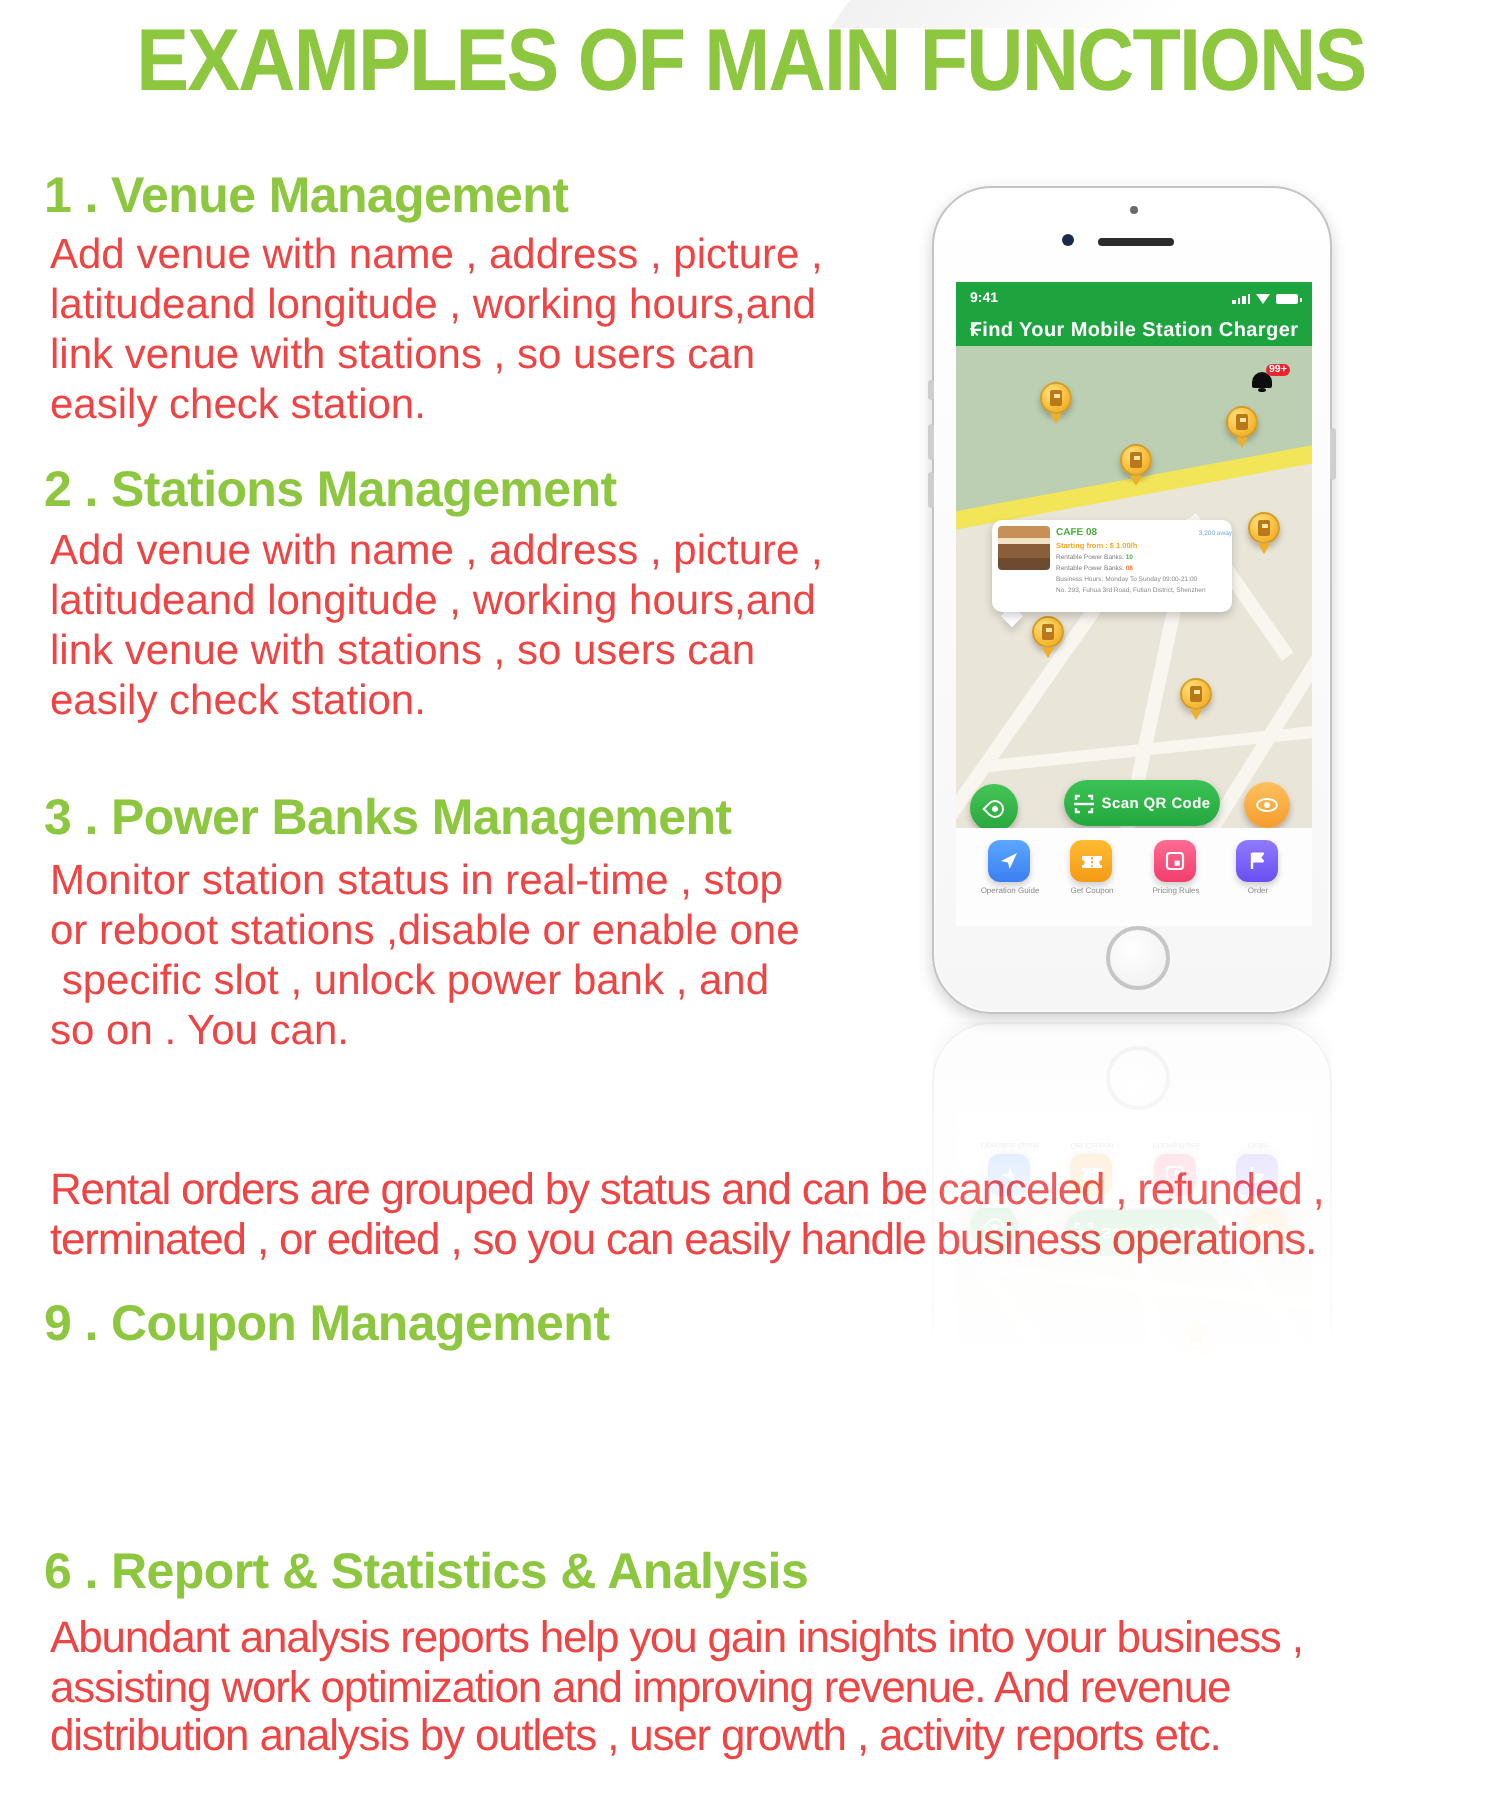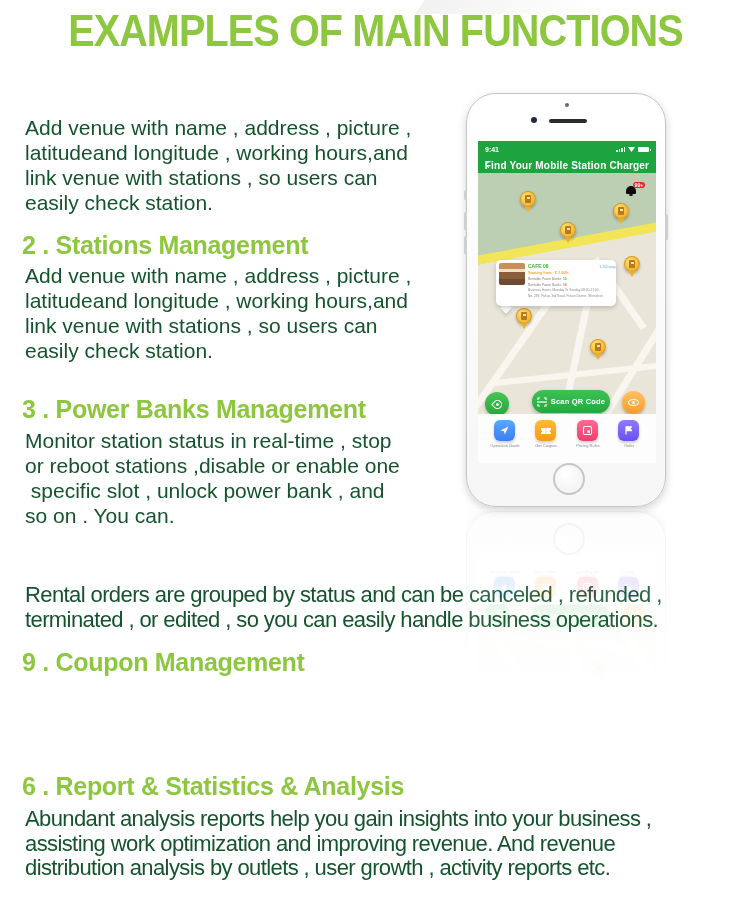--- a/index.html
+++ b/index.html
@@ -10,21 +10,21 @@
   .top-artifact { position:absolute; left:420px; top:0; width:170px; height:14px;
     background:linear-gradient(100deg, #f1f1f1, rgba(255,255,255,0)); transform:skewX(-35deg); }
 
   
   .title-wrap { position:absolute; left:0; top:6px; width:750px; text-align:center; }
   .title-wrap h1 { display:inline-block; font-size:44px; font-weight:bold; color:#8dc63f;
     letter-spacing:-1px; transform:scaleX(0.9); transform-origin:center; white-space:nowrap; }
 
   
   .sec-h { position:absolute; left:22px; font-size:25px; font-weight:bold; color:#8dc63f; letter-spacing:-0.3px; white-space:nowrap; }
-  .sec-p { position:absolute; left:25px; color:#14532d; white-space:pre-wrap; }
+  .sec-p { position:absolute; left:25px; color:#ef4444; white-space:pre-wrap; }
   .p-wide13 { font-size:21px; line-height:25px; width:450px; }
   .p-wide46 { font-size:22px; line-height:24.5px; width:710px; letter-spacing:-0.6px; }
   #h1s { top:84px; }  #p1 { top:115px; }
   #h2s { top:231px;text-align:right; } #p2 { top:263px; }
   #h3s { top:395px; } #p3 { top:428px; }
   #h4s { top:549px; } #p4 { top:583px; }
   #h5s { top:648px; } #p5 { top:683px; }
   #h6s { top:772px; } #p6 { top:807px; }
 
   
@@ -142,20 +142,21 @@
 </head>
 <body>
 
 <div class="canvas">
   <div class="top-artifact"></div>
 
   <div class="title-wrap">
     <h1>EXAMPLES OF MAIN FUNCTIONS</h1>
   </div>
 
+  <h2 class="sec-h" id="h1s">1 . Venue Management</h2>
   <p class="sec-p p-wide13" id="p1">Add venue with name , address , picture ,
 latitudeand longitude , working hours,and
 link venue with stations , so users can
 easily check station.</p>
 
   <h2 class="sec-h" id="h2s">2 . Stations Management</h2>
   <p class="sec-p p-wide13" id="p2">Add venue with name , address , picture ,
 latitudeand longitude , working hours,and
 link venue with stations , so users can
 easily check station.</p>

